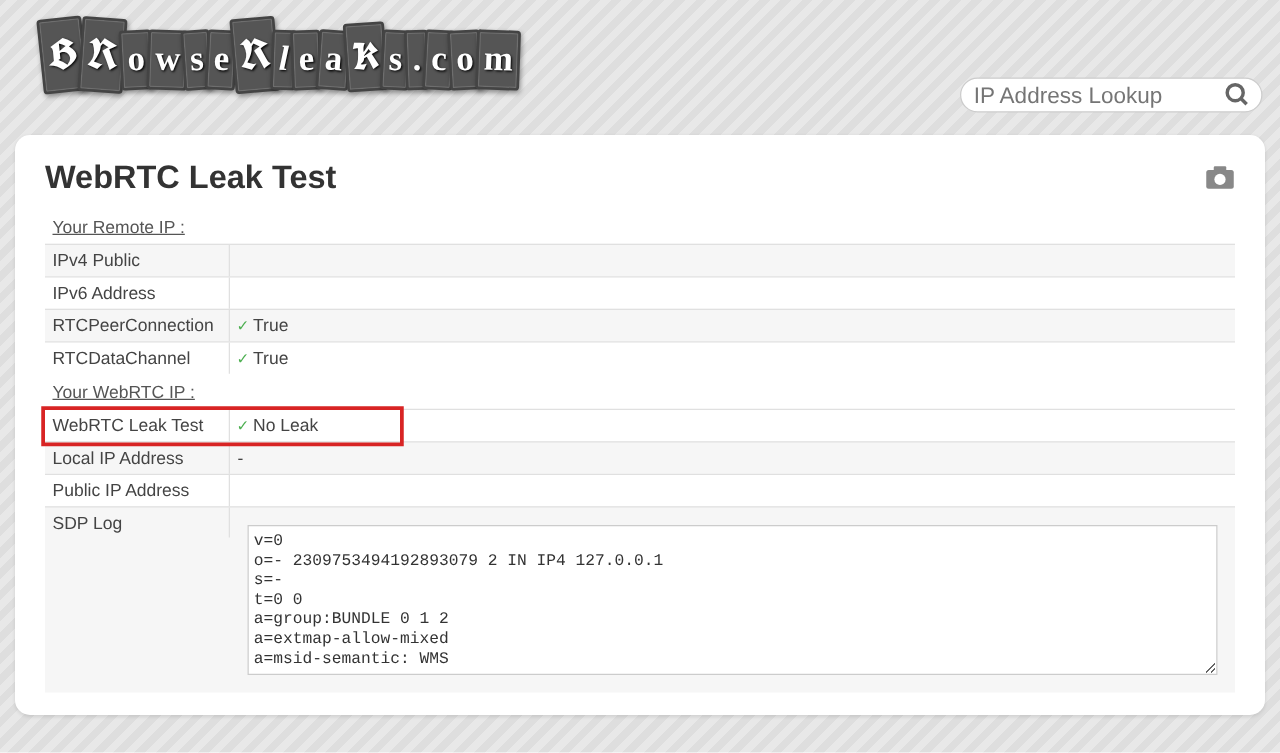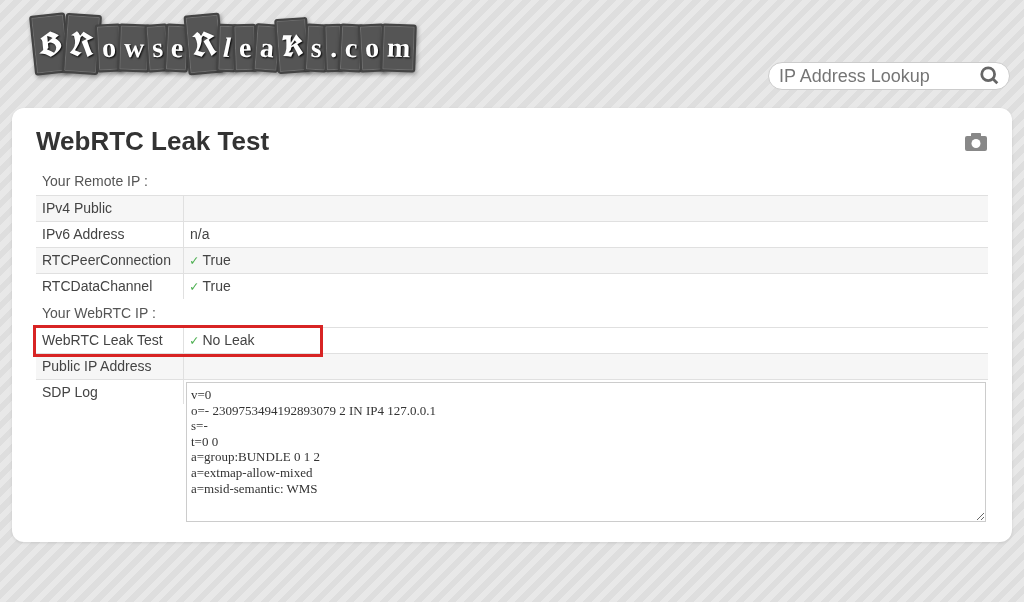--- a/index.html
+++ b/index.html
@@ -67,20 +67,21 @@
   box-shadow: 0 1px 3px rgba(0,0,0,0.1);
 }
 .title-row { display: flex; justify-content: space-between; align-items: center; margin-bottom: 10px; }
 .page-title { font-size: 26px; font-weight: 600; color: #333; }
 .camera-icon { color: #888; }
 .section-header {
   font-size: 14px;
   color: #555;
   padding: 6px 6px;
   font-weight: normal;
+  text-decoration: underline;
 }
 .data-row {
   display: flex;
   border-top: 1px solid #e0e0e0;
   min-height: 26px;
   align-items: stretch;
   font-size: 14px;
   color: #444;
 }
 .data-row:nth-of-type(odd) { background: #f6f6f6; }
@@ -107,28 +108,28 @@
   position: absolute;
   border: 3px solid #d82424;
   left: -3px; top: -3px;
   width: 290px; height: 32px;
   pointer-events: none;
   z-index: 5;
 }
 .sdp-row { align-items: flex-start; }
 .sdp-textarea {
   flex: 1;
-  margin: 2px;
-  font-family: Liberation Serif, serif;
+  margin: 14px;
+  font-family: Liberation Mono, monospace;
   font-size: 13px;
   line-height: 1.2;
   border: 1px solid #ccc;
   padding: 4px;
   resize: both;
-  height: 140px;
+  height: 120px;
   outline: none;
   color: #333;
 }
 </style>
 </head>
 <body>
 
 <div class="header">
   <div class="logo">
     <span class="logo-letter" style="transform:rotate(-6deg);font-family:'Old English Text MT','UnifrakturCook',serif;font-size:34px;">B</span>
@@ -167,37 +168,40 @@
       </svg>
   </div>
 
   <div class="section-header">Your Remote IP :</div>
   <div class="data-row">
     <div class="data-label">IPv4 Public</div>
     <div class="data-value"></div>
   </div>
   <div class="data-row">
     <div class="data-label">IPv6 Address</div>
-    <div class="data-value">n/a</div>
   </div>
 
   <div class="data-row">
     <div class="data-label">RTCPeerConnection</div>
     <div class="data-value"><span class="check">✓</span><span>True</span></div>
   </div>
   <div class="data-row">
     <div class="data-label">RTCDataChannel</div>
     <div class="data-value"><span class="check">✓</span><span>True</span></div>
   </div>
 
   <div class="section-header">Your WebRTC IP :</div>
   <div class="data-row highlighted">
     <div class="highlight-box"></div>
     <div class="data-label">WebRTC Leak Test</div>
     <div class="data-value"><span class="check">✓</span><span>No Leak</span></div>
+  </div>
+  <div class="data-row">
+    <div class="data-label">Local IP Address</div>
+    <div class="data-value">-</div>
   </div>
   <div class="data-row">
     <div class="data-label">Public IP Address</div>
     <div class="data-value"></div>
   </div>
 
   <div class="data-row sdp-row">
     <div class="data-label">SDP Log</div>
     <textarea class="sdp-textarea" readonly="" style="">v=0
 o=- 2309753494192893079 2 IN IP4 127.0.0.1

